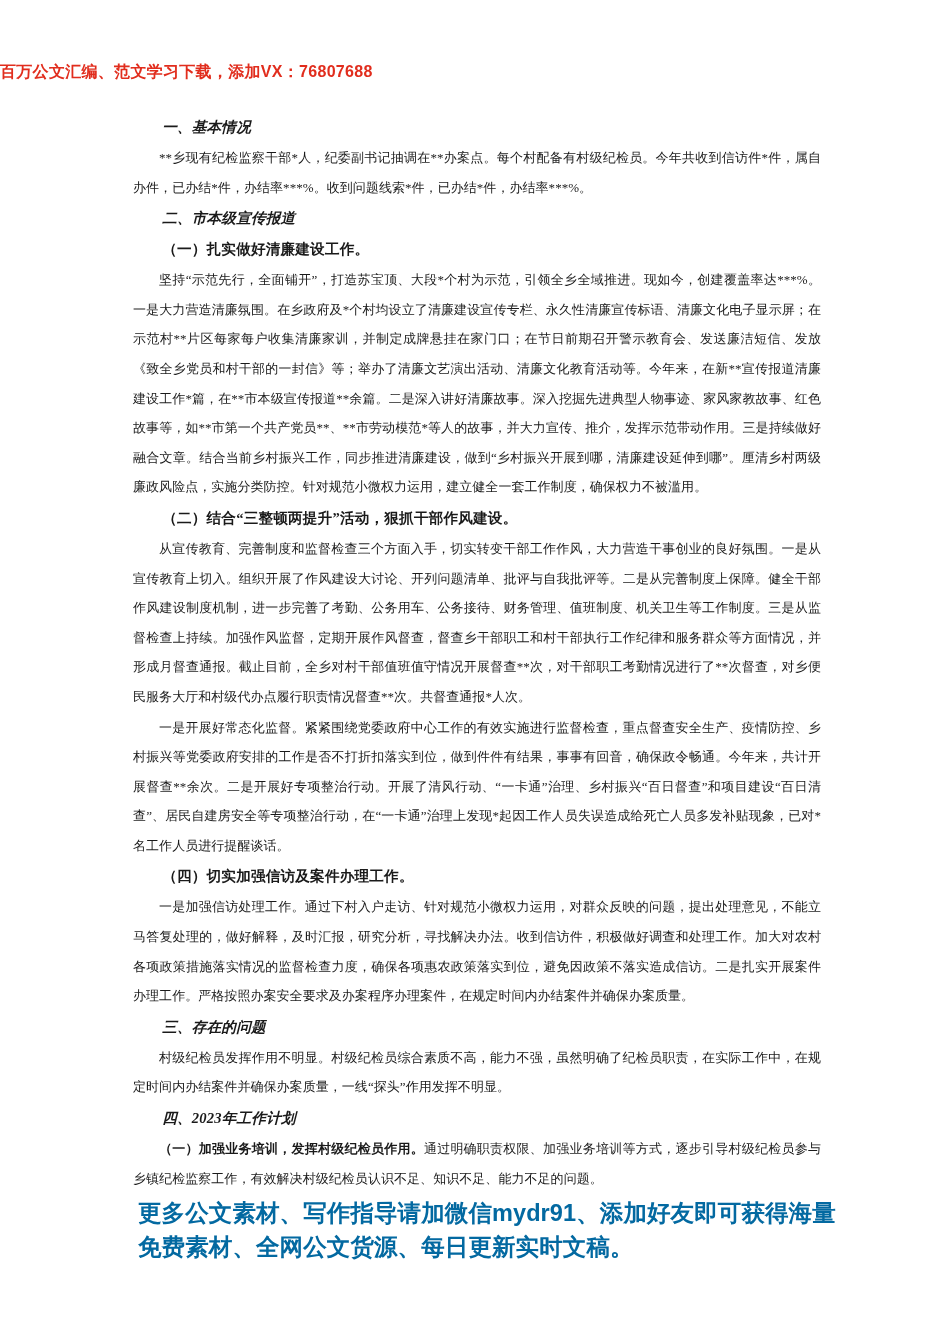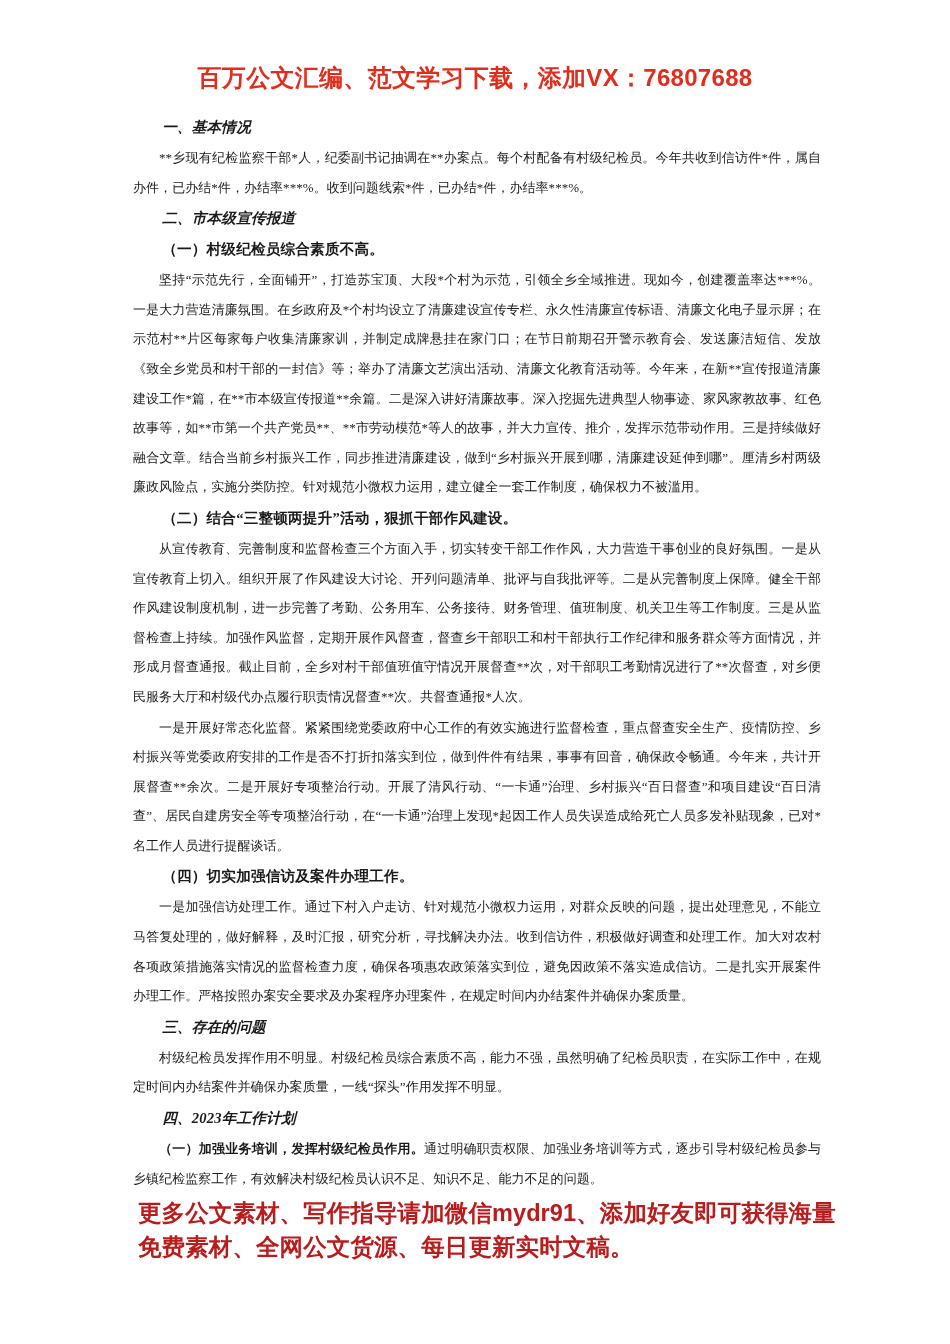--- a/index.html
+++ b/index.html
@@ -23,25 +23,24 @@
     position: relative;
     background: #fff;
   }
 
   
   .promo-banner {
     position: absolute;
     top: 62px;
     left: 0;
     width: 950px;
-    text-align: center;
     color: #e12d1d;
     font-family: "Liberation Sans", "DejaVu Sans", sans-serif;
     font-weight: bold;
-    font-size: 24px;
+    font-size: 16px;
     letter-spacing: 0.3px;
     white-space: nowrap;
   }
 
   
   .doc-body {
     position: absolute;
     top: 112px;
     left: 133px;
     width: 688px;
@@ -80,39 +79,39 @@
   
   .footer-promo {
     position: absolute;
     top: 1196px;
     left: 138px;
     width: 700px;
     font-family: "Liberation Sans", "DejaVu Sans", sans-serif;
     font-weight: bold;
     font-size: 23.5px;
     line-height: 34px;
-    color: #b91c1c;
+    color: #0369a1;
     letter-spacing: 0.1px;
   }
 </style>
 </head>
 <body>
 
 <div class="page">
 
   <div class="promo-banner">百万公文汇编、范文学习下载，添加VX：76807688</div>
 
   <div class="doc-body">
 
     <p class="heading-1">一、基本情况</p>
     <p class="para">**乡现有纪检监察干部*人，纪委副书记抽调在**办案点。每个村配备有村级纪检员。今年共收到信访件*件，属自办件，已办结*件，办结率***%。收到问题线索*件，已办结*件，办结率***%。</p>
 
     <p class="heading-1">二、市本级宣传报道</p>
 
-    <p class="heading-2">（一）村级纪检员综合素质不高。</p>
+    <p class="heading-2">（一）扎实做好清廉建设工作。</p>
     <p class="para">坚持“示范先行，全面铺开”，打造苏宝顶、大段*个村为示范，引领全乡全域推进。现如今，创建覆盖率达***%。一是大力营造清廉氛围。在乡政府及*个村均设立了清廉建设宣传专栏、永久性清廉宣传标语、清廉文化电子显示屏；在示范村**片区每家每户收集清廉家训，并制定成牌悬挂在家门口；在节日前期召开警示教育会、发送廉洁短信、发放《致全乡党员和村干部的一封信》等；举办了清廉文艺演出活动、清廉文化教育活动等。今年来，在新**宣传报道清廉建设工作*篇，在**市本级宣传报道**余篇。二是深入讲好清廉故事。深入挖掘先进典型人物事迹、家风家教故事、红色故事等，如**市第一个共产党员**、**市劳动模范*等人的故事，并大力宣传、推介，发挥示范带动作用。三是持续做好融合文章。结合当前乡村振兴工作，同步推进清廉建设，做到“乡村振兴开展到哪，清廉建设延伸到哪”。厘清乡村两级廉政风险点，实施分类防控。针对规范小微权力运用，建立健全一套工作制度，确保权力不被滥用。</p>
 
     <p class="heading-2">（二）结合“三整顿两提升”活动，狠抓干部作风建设。</p>
     <p class="para">从宣传教育、完善制度和监督检查三个方面入手，切实转变干部工作作风，大力营造干事创业的良好氛围。一是从宣传教育上切入。组织开展了作风建设大讨论、开列问题清单、批评与自我批评等。二是从完善制度上保障。健全干部作风建设制度机制，进一步完善了考勤、公务用车、公务接待、财务管理、值班制度、机关卫生等工作制度。三是从监督检查上持续。加强作风监督，定期开展作风督查，督查乡干部职工和村干部执行工作纪律和服务群众等方面情况，并形成月督查通报。截止目前，全乡对村干部值班值守情况开展督查**次，对干部职工考勤情况进行了**次督查，对乡便民服务大厅和村级代办点履行职责情况督查**次。共督查通报*人次。</p>
 
     <p class="para">一是开展好常态化监督。紧紧围绕党委政府中心工作的有效实施进行监督检查，重点督查安全生产、疫情防控、乡村振兴等党委政府安排的工作是否不打折扣落实到位，做到件件有结果，事事有回音，确保政令畅通。今年来，共计开展督查**余次。二是开展好专项整治行动。开展了清风行动、“一卡通”治理、乡村振兴“百日督查”和项目建设“百日清查”、居民自建房安全等专项整治行动，在“一卡通”治理上发现*起因工作人员失误造成给死亡人员多发补贴现象，已对*名工作人员进行提醒谈话。</p>
 
     <p class="heading-2">（四）切实加强信访及案件办理工作。</p>
     <p class="para">一是加强信访处理工作。通过下村入户走访、针对规范小微权力运用，对群众反映的问题，提出处理意见，不能立马答复处理的，做好解释，及时汇报，研究分析，寻找解决办法。收到信访件，积极做好调查和处理工作。加大对农村各项政策措施落实情况的监督检查力度，确保各项惠农政策落实到位，避免因政策不落实造成信访。二是扎实开展案件办理工作。严格按照办案安全要求及办案程序办理案件，在规定时间内办结案件并确保办案质量。</p>
 

